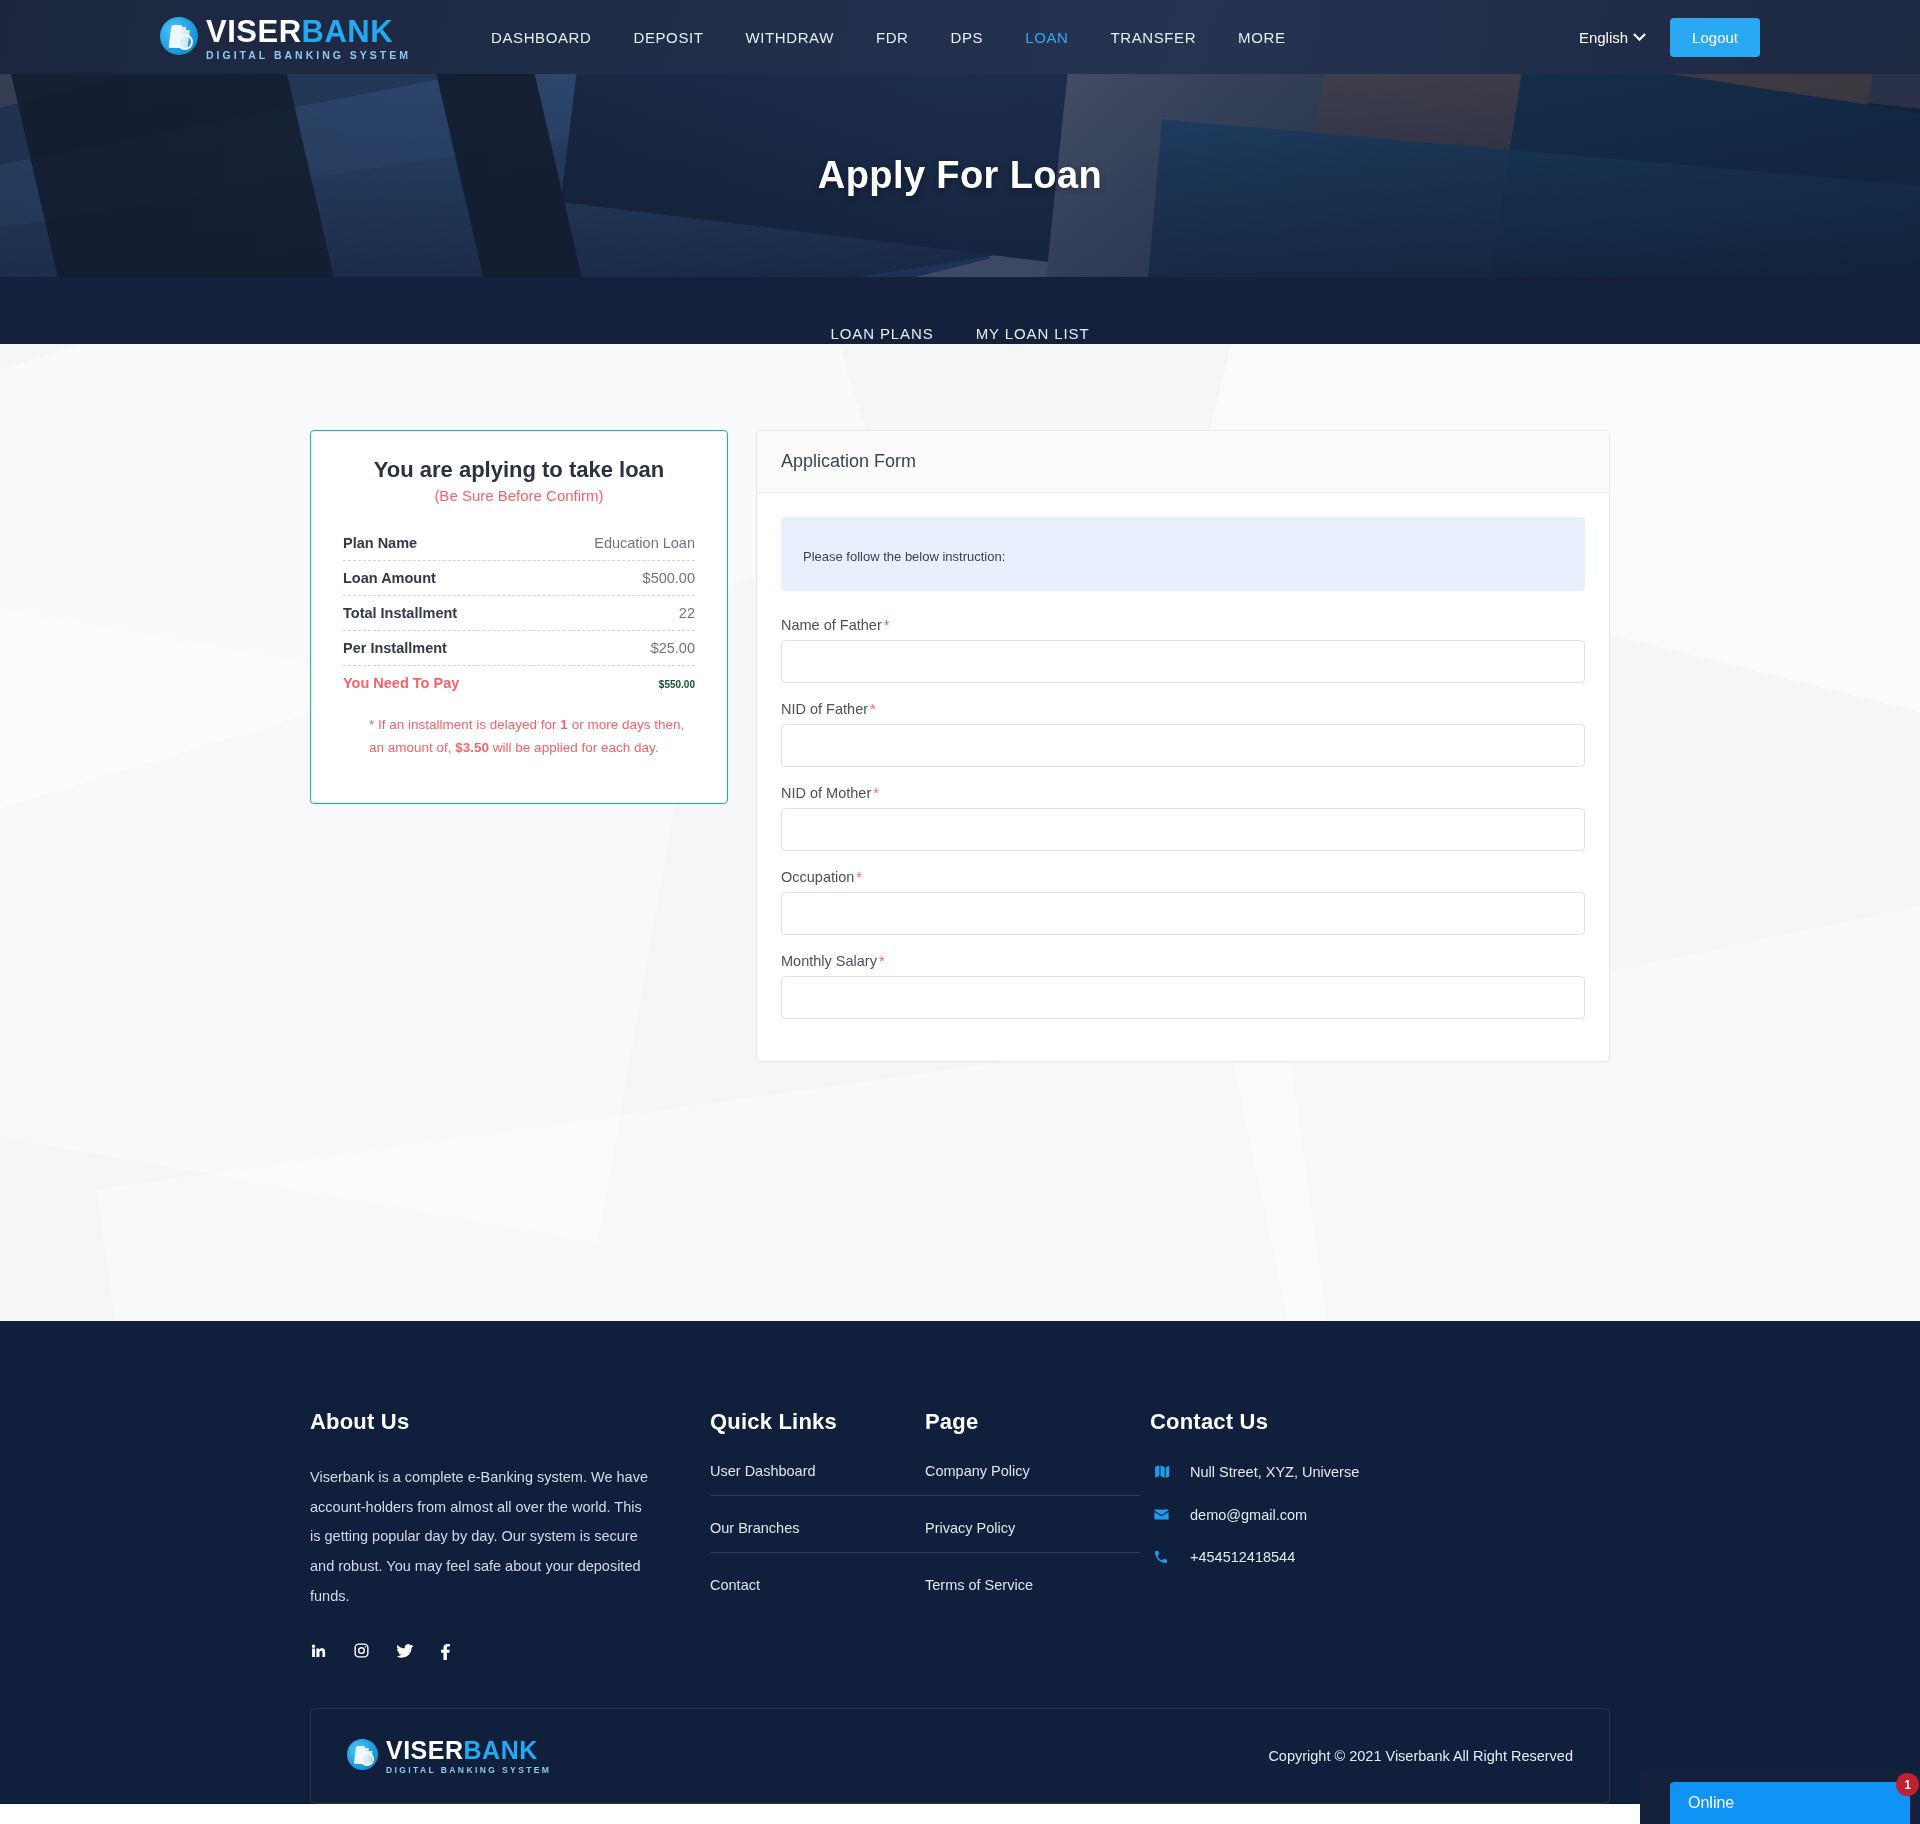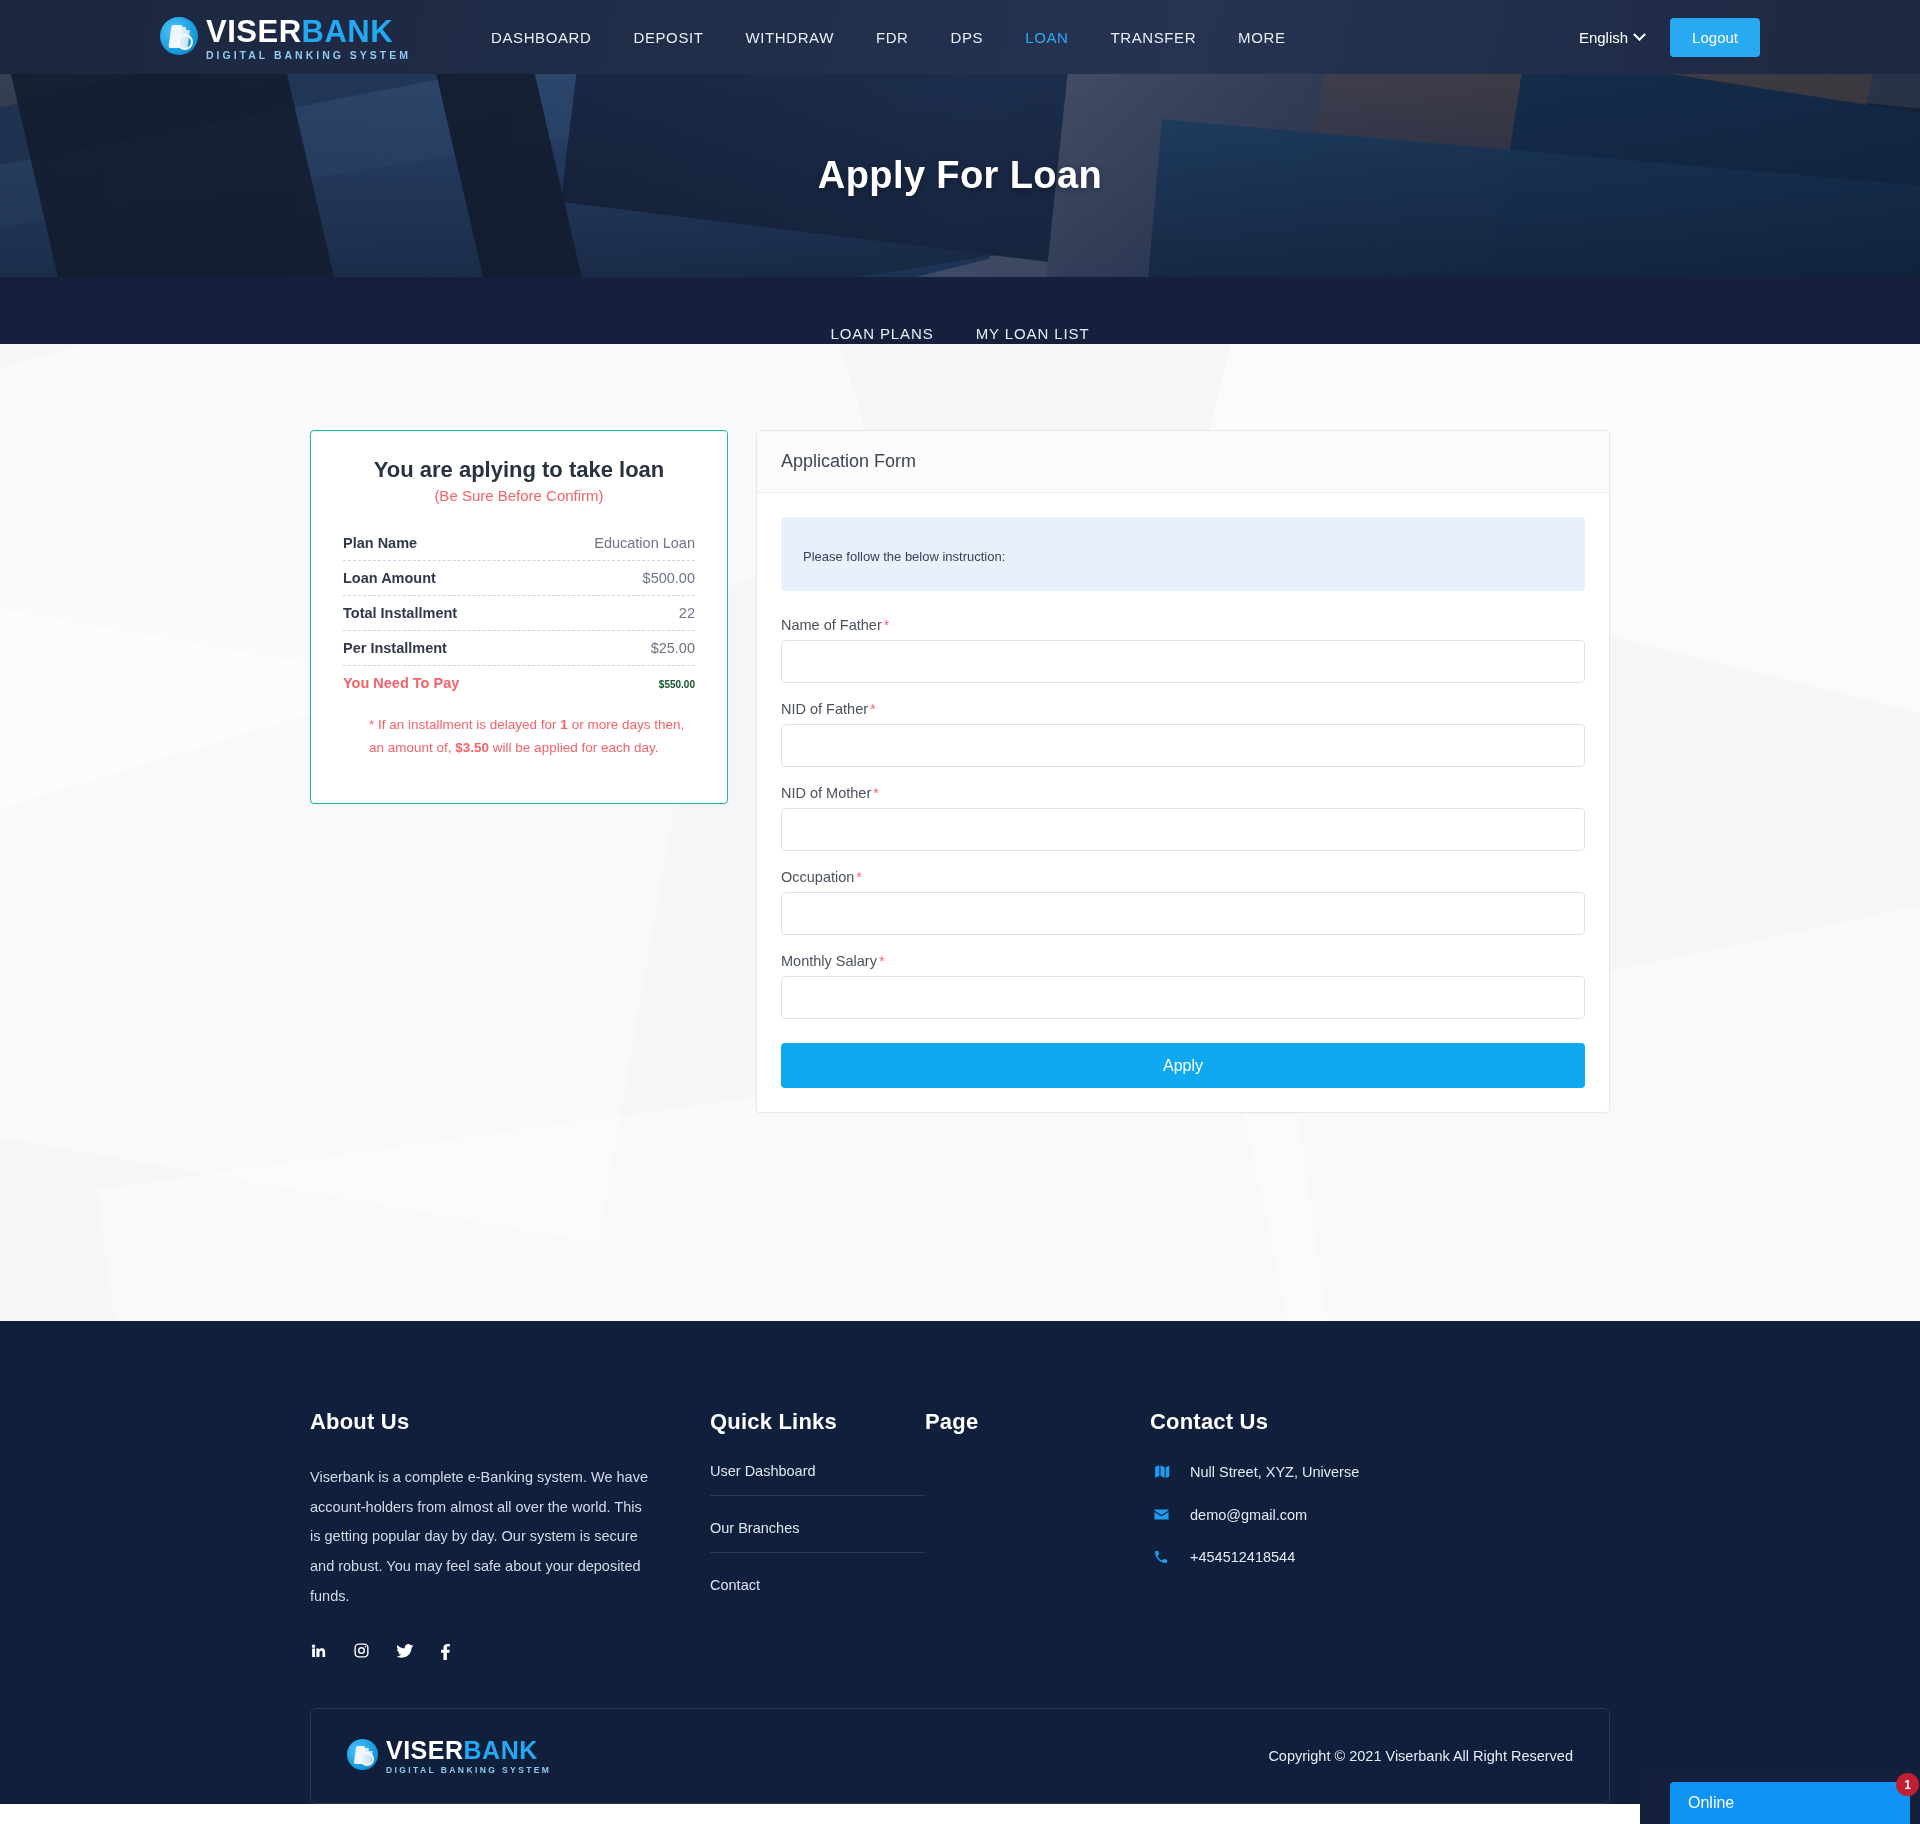--- a/index.html
+++ b/index.html
@@ -326,21 +326,20 @@
         <div class="field">
           <label><span>Occupation</span><span class="req">*</span></label>
           <input type="text" placeholder="" style="">
         </div>
 
         <div class="field">
           <label><span>Monthly Salary</span><span class="req">*</span></label>
           <input type="text" placeholder="" style="">
         </div>
 
-        <button class="apply-btn">Apply</button>
       </div>
     </div>
 
   </div>
 </div>
 
 <div class="footer">
   <div class="foot-inner">
 
     <div class="fcol-about">
@@ -376,20 +375,25 @@
       <h3 class="fhead">Quick Links</h3>
       <div class="flinks">
         <a href="#">User Dashboard</a>
         <a href="#">Our Branches</a>
         <a href="#">Contact</a>
       </div>
     </div>
 
     <div class="fcol-page">
       <h3 class="fhead">Page</h3>
+      <div class="flinks">
+        <a href="#">Company Policy</a>
+        <a href="#">Privacy Policy</a>
+        <a href="#">Terms of Service</a>
+      </div>
     </div>
 
     <div class="fcol-contact">
       <h3 class="fhead">Contact Us</h3>
       <div class="frow">
         <span class="ic">
           <svg width="17" height="17" viewBox="0 0 24 24" fill="currentColor">
               <path d="M9 3L3 5.3v15.4L9 18zM10.5 3v15l6 3V6zM18 6v15l5-2V4z"></path>
             </svg>
         </span>

